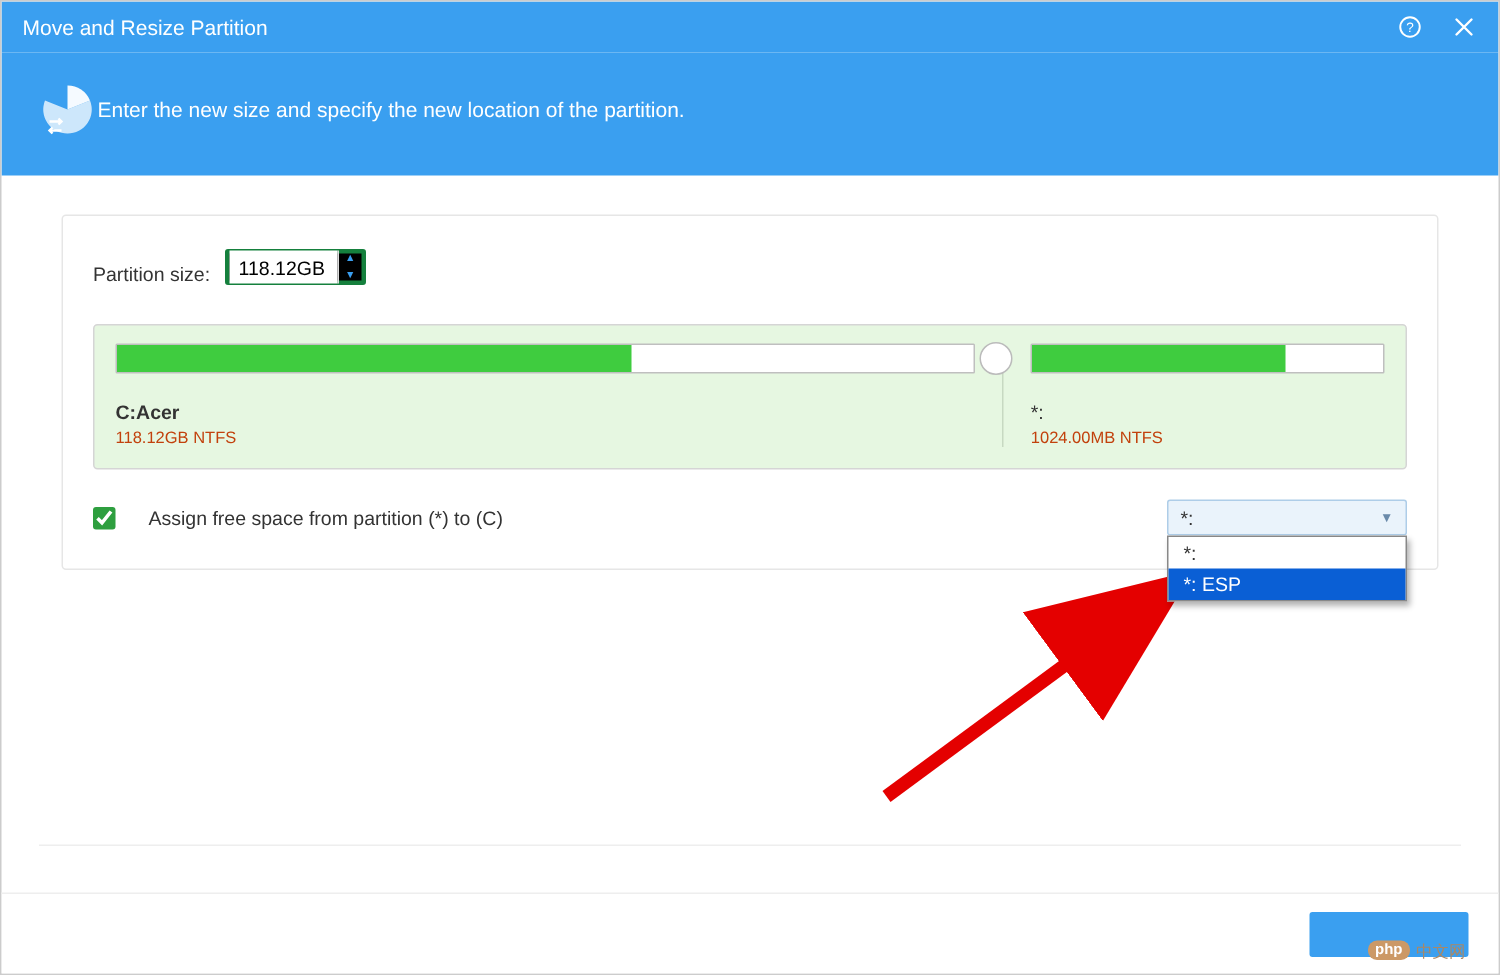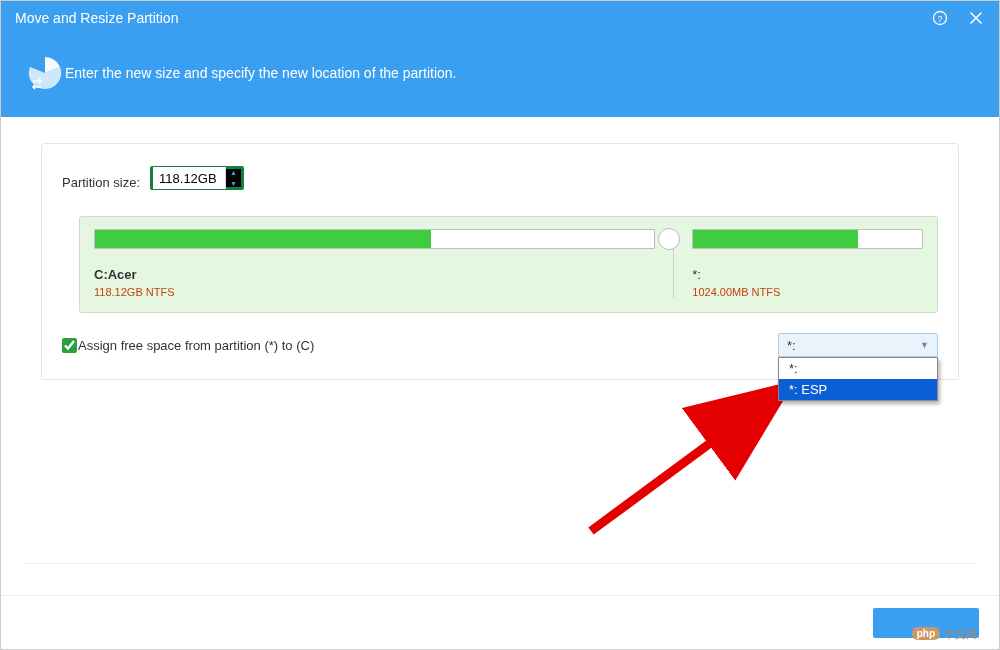--- a/index.html
+++ b/index.html
@@ -12,32 +12,32 @@
   .header-icon { width: 40px; height: 40px; display:flex;align-items:center;justify-content:center; }
   .header-text { font-size: 14px; }
   .content { padding: 26px 40px 10px 40px; }
   .card { border: 1px solid #e6e6e6; border-radius: 3px; padding: 22px 20px; }
   .row-size { display: flex; align-items: flex-end; gap: 10px; margin-bottom: 26px; }
   .row-size label { font-size: 13px; }
   .spin { display: inline-flex; align-items: center; border: 3px solid #15803d; height: 24px; border-radius: 2px; background: #000000; }
   .spin input { border: none; width: 72px; height: 22px; padding: 0 6px; font-size: 13px; outline: none; }
   .spinbtns { width: 16px; height: 22px; display: flex; flex-direction: column; border-left: 1px solid #ddd; }
   .spinbtns div { flex:1; display:flex; align-items:center; justify-content:center; font-size:7px; color:#3a9ff0; cursor:pointer; }
-  .diagram { border: 1px solid #d5d5d5; border-radius: 3px; background: #e6f7e1; padding: 12px 14px 14px 14px; position: relative; display: flex; gap: 0; margin-left: 17px; }
+  .diagram { border: 1px solid #d5d5d5; border-radius: 3px; background: #e6f7e1; padding: 12px 14px 14px 14px; position: relative; display: flex; gap: 0; }
   .dpart-left { flex: 0 0 70%; border-right: 1px solid #c7d9c2; padding-right: 18px; position: relative; }
   .dpart-right { flex: 1; padding-left: 18px; }
   .bar-outer { height: 20px; border: 1px solid #bfbfbf; background: #fff; position: relative; margin-bottom: 18px; border-radius:1px; }
   .bar-fill { height: 100%; background: #3fcc3f; }
   .bar-left .bar-fill { width: 60%; }
   .bar-right .bar-fill { width: 72%; }
   .handle { position:absolute; width:22px; height:22px; border:1px solid #bbb; border-radius:50%; background:#fff; top:50%; transform:translateY(-50%); right:-26px; z-index:3;}
   .plab-title { font-size:13px; font-weight:bold; margin-bottom:4px; }
   .plab-sub { font-size:11px; color:#c2410c; }
   .row-assign { display:flex; align-items:center; justify-content:space-between; margin-top:20px; gap:20px; }
-  .chk { display:flex; align-items:center; gap:1px; }
+  .chk { display:flex; align-items:center; gap:22px; }
   .chk input { width:15px; height:15px; accent-color:#2e9f3f; }
   .combo-wrap { position:relative; }
   .combo { width:160px; height:24px; border:1px solid #aecde8; background:#eaf3fb; border-radius:2px; display:flex; align-items:center; justify-content:space-between; padding:0 8px; font-size:13px; color:#333; cursor:pointer; }
   .combo .caret { font-size:9px; color:#6a8aaa; }
   .dropdown { position:absolute; top:24px; left:0; width:160px; background:#fff; border:1px solid #888; box-shadow:2px 3px 4px rgba(0,0,0,0.3); z-index:10; }
   .dropdown .opt { padding:3px 10px; font-size:13px; cursor:pointer; }
   .dropdown .opt.sel { background:#0a5fd5; color:#fff; }
   .arrow { position:absolute; left:580px; top:370px; pointer-events:none; z-index:5; }
   .footer { position:absolute; bottom:0; left:0; right:0; height:54px; display:flex; align-items:center; justify-content:flex-end; padding:0 20px; border-top:1px solid #eee; background:#fff; }
   .primary-btn { width:106px; height:30px; background:#3a9ff0; color:#fff; border:none; border-radius:2px; cursor:pointer; font-size:13px; }

